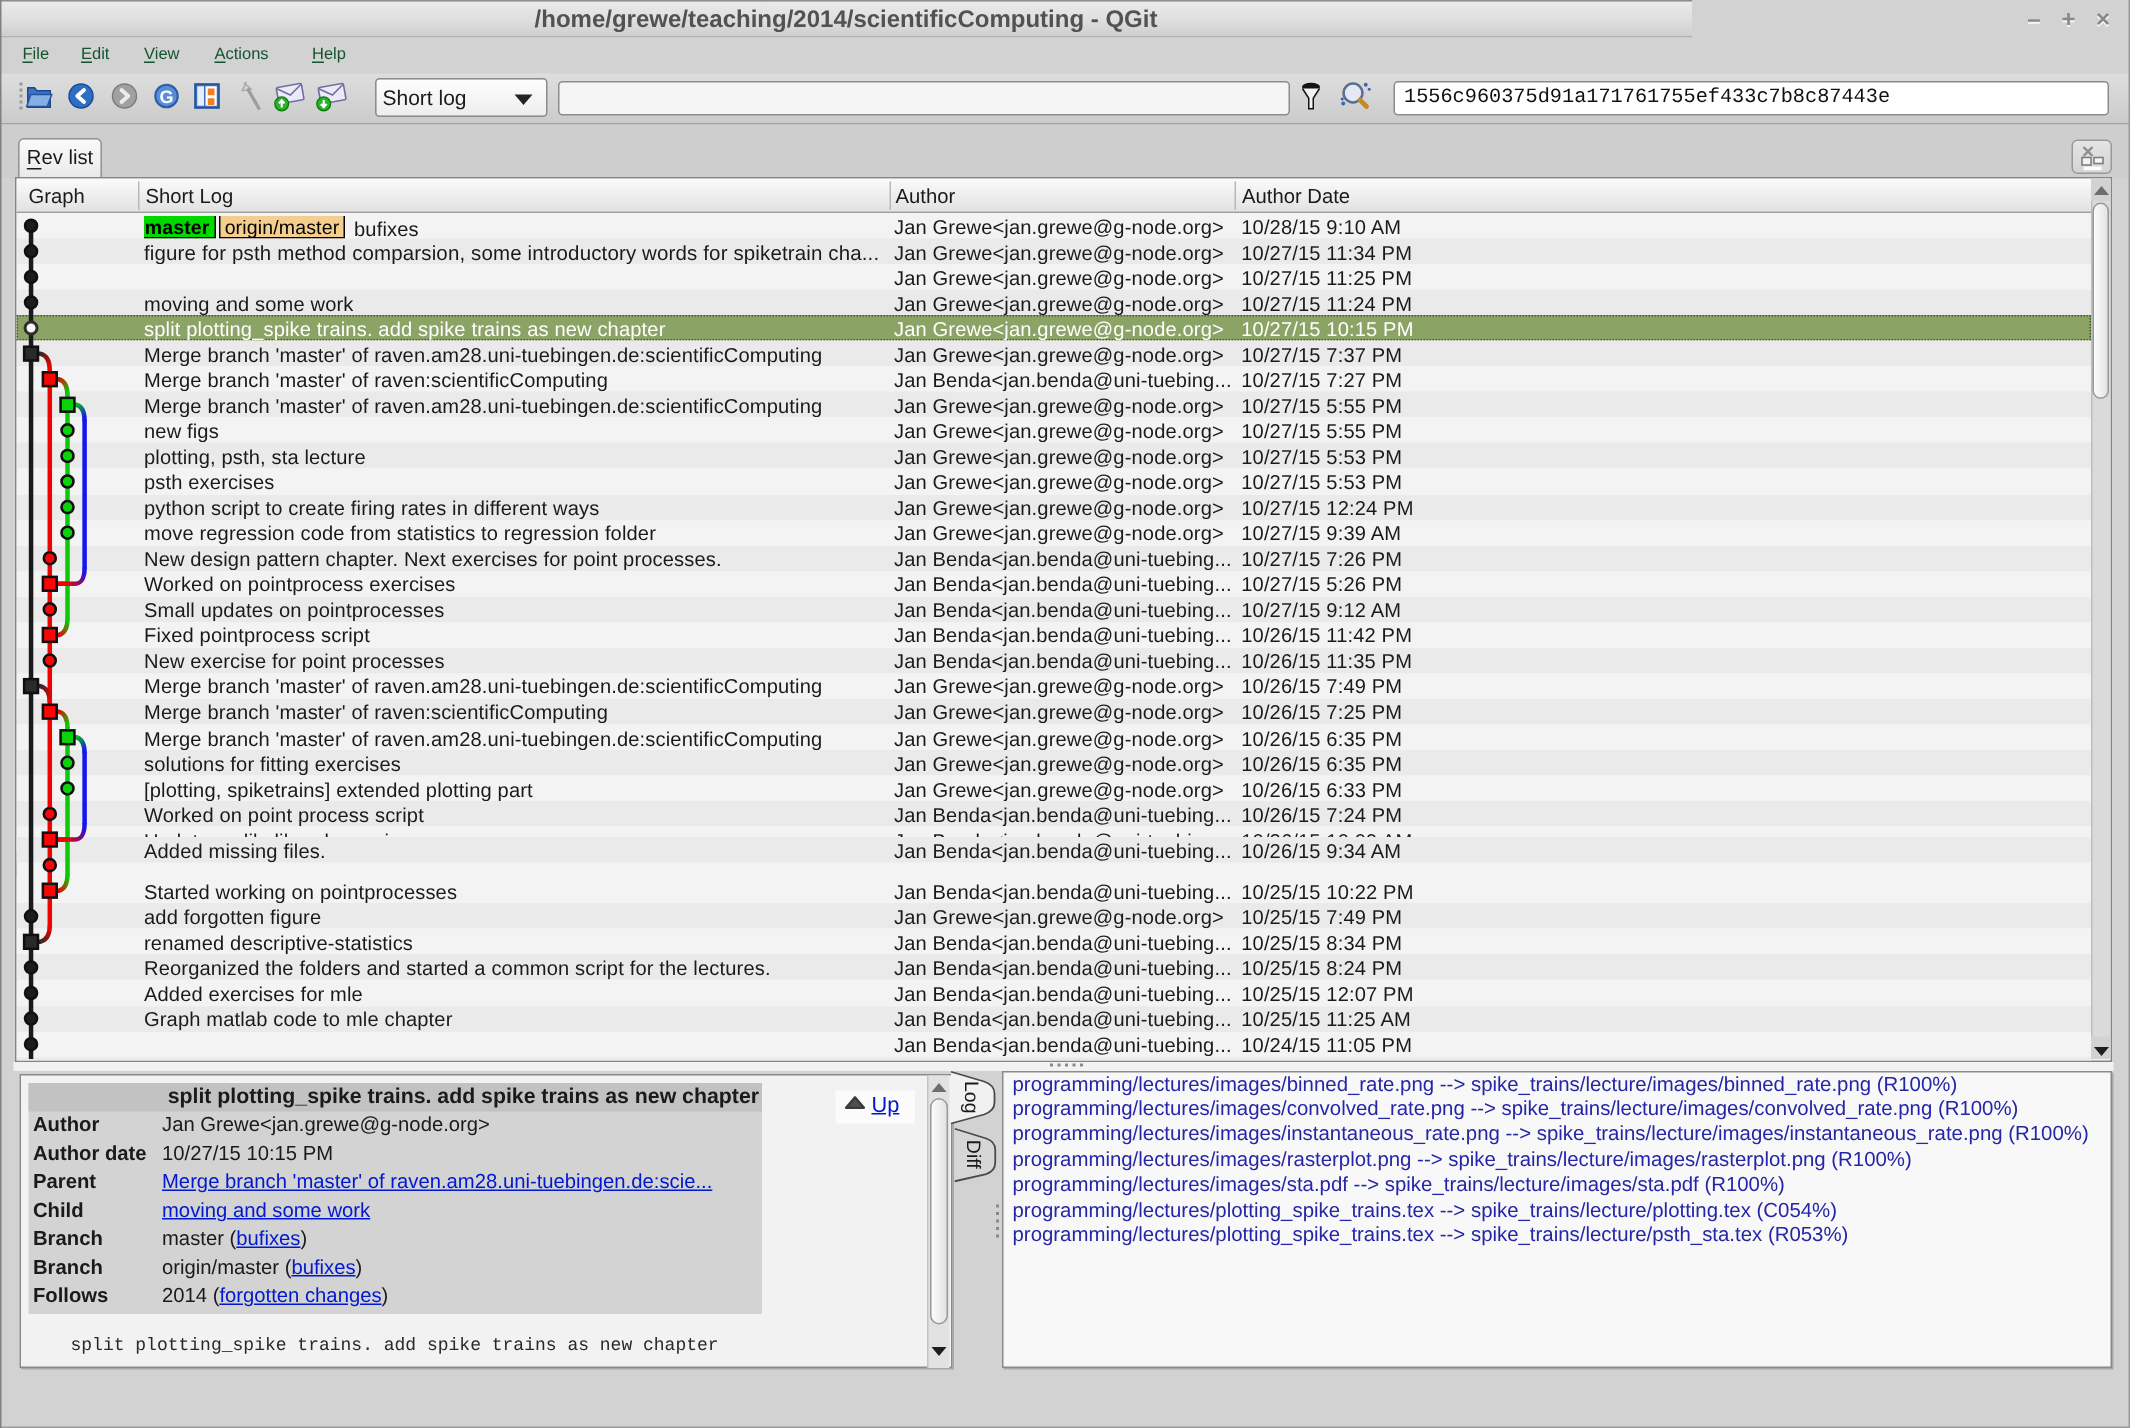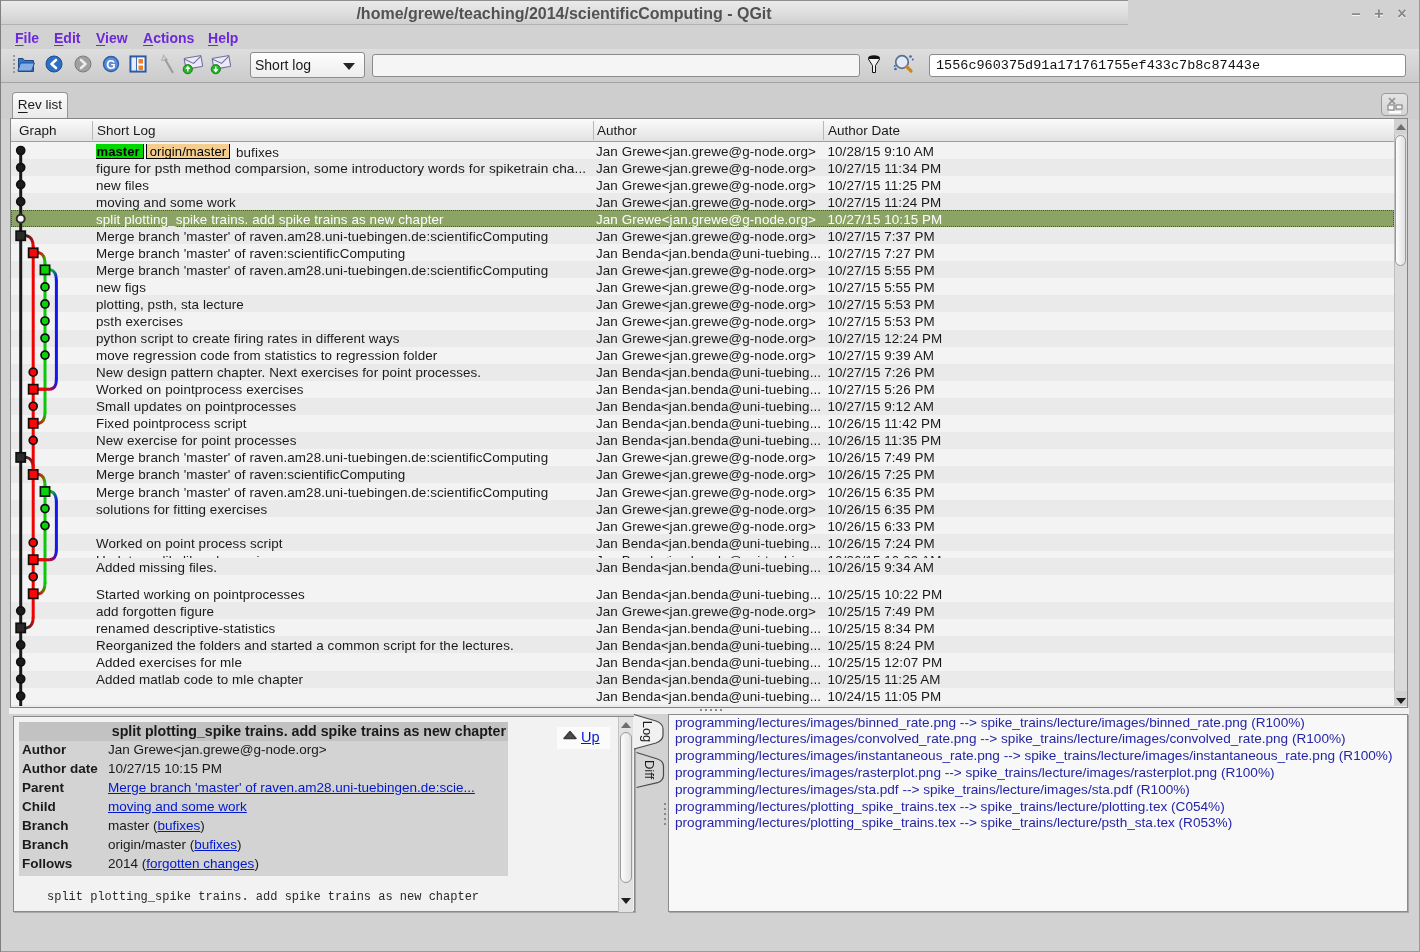--- a/index.html
+++ b/index.html
@@ -12,21 +12,21 @@
 #titlebar { left:0; top:0; width:1128px; height:25px;
   background:linear-gradient(#eaeaea,#dedede 55%,#cfcfcf);
   border-top:1px solid #8e8e8e; border-bottom:1px solid #b2b2b2;
   text-align:center; }
 #titlebar .title { font-weight:bold; color:#525252; font-size:16px; line-height:25px; }
 .winbtn { position:absolute; top:0; height:25px; width:20px; color:#878787; font-weight:bold;
   text-align:center; line-height:25px; font-size:16px; text-shadow:0 1px 0 #f8f8f8; }
 
 
 #menubar { left:0; top:25px; width:1420px; height:24px; background:#d2d2d2; }
-.menuitem { position:absolute; top:5px; font-size:14px; color:#6d28d9;font-weight:bold; }
+.menuitem { position:absolute; top:5px; font-size:11px; color:#14532d; }
 .menuitem u { text-underline-offset:2px; }
 
 
 #toolbar { left:0; top:49px; width:1420px; height:34px;
   background:linear-gradient(#dedede,#cbcbcb);
   border-bottom:1px solid #a3a3a3; }
 #combo { position:absolute; left:250px; top:3px; width:115px; height:25.5px;
   background:linear-gradient(#fefefe,#ededed); border:1px solid #8c8c8c; border-radius:3px; }
 #combo .ctext { position:absolute; left:4px; top:4px; font-size:14px; }
 #combo .carrow { position:absolute; right:9px; top:10px; width:0; height:0;
@@ -205,21 +205,20 @@
       <span class="cell c-log"><span class="badge b-green" style="margin-left:-3.5px;">master</span><span class="badge b-tan">origin/master</span> bufixes</span>
       <span class="cell c-auth">Jan Grewe&lt;jan.grewe@g-node.org&gt;</span>
       <span class="cell c-date">10/28/15 9:10 AM</span>
     </div>
 <div class="row even" style="top:40.05px;">
       <span class="cell c-log"><span style="font-size:13.65px;">figure for psth method comparsion, some introductory words for spiketrain cha...</span></span>
       <span class="cell c-auth">Jan Grewe&lt;jan.grewe@g-node.org&gt;</span>
       <span class="cell c-date">10/27/15 11:34 PM</span>
     </div>
 <div class="row odd" style="top:57.1px;">
-      <span class="cell c-log">new files</span>
       <span class="cell c-auth">Jan Grewe&lt;jan.grewe@g-node.org&gt;</span>
       <span class="cell c-date">10/27/15 11:25 PM</span>
     </div>
 <div class="row even" style="top:74.15px;">
       <span class="cell c-log">moving and some work</span>
       <span class="cell c-auth">Jan Grewe&lt;jan.grewe@g-node.org&gt;</span>
       <span class="cell c-date">10/27/15 11:24 PM</span>
     </div>
 <div class="row odd" id="selrow" style="top:91.2px;">
       <span class="cell c-log">split plotting_spike trains. add spike trains as new chapter</span>
@@ -305,20 +304,21 @@
       <span class="cell c-log">Merge branch 'master' of raven.am28.uni-tuebingen.de:scientificComputing</span>
       <span class="cell c-auth">Jan Grewe&lt;jan.grewe@g-node.org&gt;</span>
       <span class="cell c-date">10/26/15 6:35 PM</span>
     </div>
 <div class="row even" style="top:381.05px;">
       <span class="cell c-log">solutions for fitting exercises</span>
       <span class="cell c-auth">Jan Grewe&lt;jan.grewe@g-node.org&gt;</span>
       <span class="cell c-date">10/26/15 6:35 PM</span>
     </div>
 <div class="row odd" style="top:398.1px;">
+      <span class="cell c-log">[plotting, spiketrains] extended plotting part</span>
       <span class="cell c-auth">Jan Grewe&lt;jan.grewe@g-node.org&gt;</span>
       <span class="cell c-date">10/26/15 6:33 PM</span>
     </div>
 <div class="row even" style="top:415.15px;">
       <span class="cell c-log">Worked on point process script</span>
       <span class="cell c-auth">Jan Benda&lt;jan.benda@uni-tuebing...</span>
       <span class="cell c-date">10/26/15 7:24 PM</span>
     </div>
 <div class="row odd" style="top:432.2px;">
       <span class="cell c-log">Update on likelihood exercises</span>
@@ -349,21 +349,21 @@
       <span class="cell c-log">Reorganized the folders and started a common script for the lectures.</span>
       <span class="cell c-auth">Jan Benda&lt;jan.benda@uni-tuebing...</span>
       <span class="cell c-date">10/25/15 8:24 PM</span>
     </div>
 <div class="row odd" style="top:534.5px;">
       <span class="cell c-log">Added exercises for mle</span>
       <span class="cell c-auth">Jan Benda&lt;jan.benda@uni-tuebing...</span>
       <span class="cell c-date">10/25/15 12:07 PM</span>
     </div>
 <div class="row even" style="top:551.55px;">
-      <span class="cell c-log">Added matlab code to mle chapter</span>
+      <span class="cell c-log">Graph matlab code to mle chapter</span>
       <span class="cell c-auth">Jan Benda&lt;jan.benda@uni-tuebing...</span>
       <span class="cell c-date">10/25/15 11:25 AM</span>
     </div>
 <div class="row odd" style="top:568.6px;">
       <span class="cell c-auth">Jan Benda&lt;jan.benda@uni-tuebing...</span>
       <span class="cell c-date">10/24/15 11:05 PM</span>
     </div>
 <div class="row even" style="top:585.65px;height:3px;"></div>
   <svg width="88" height="564" style="position:absolute;left:0;top:23px;">
       <defs>

